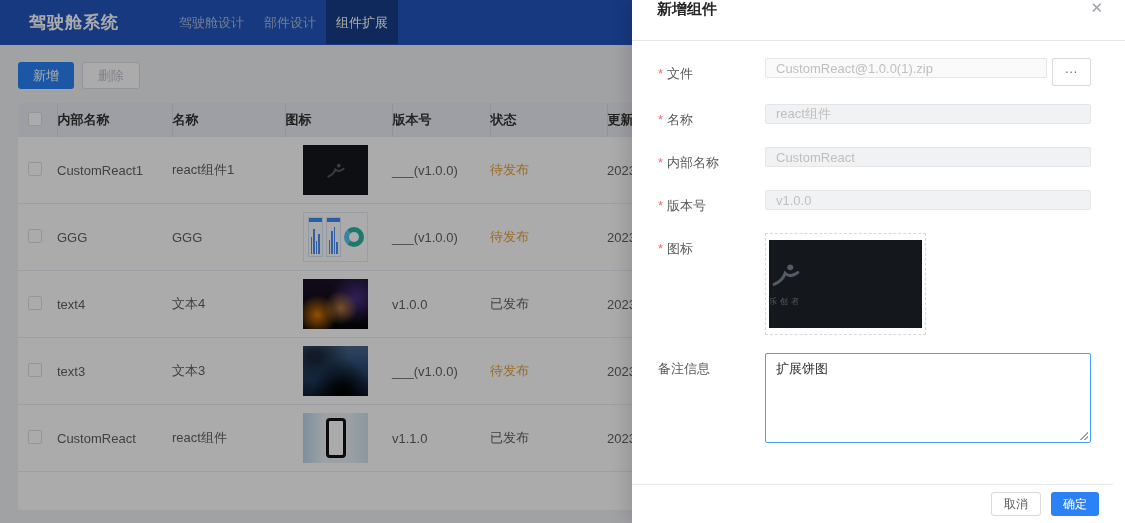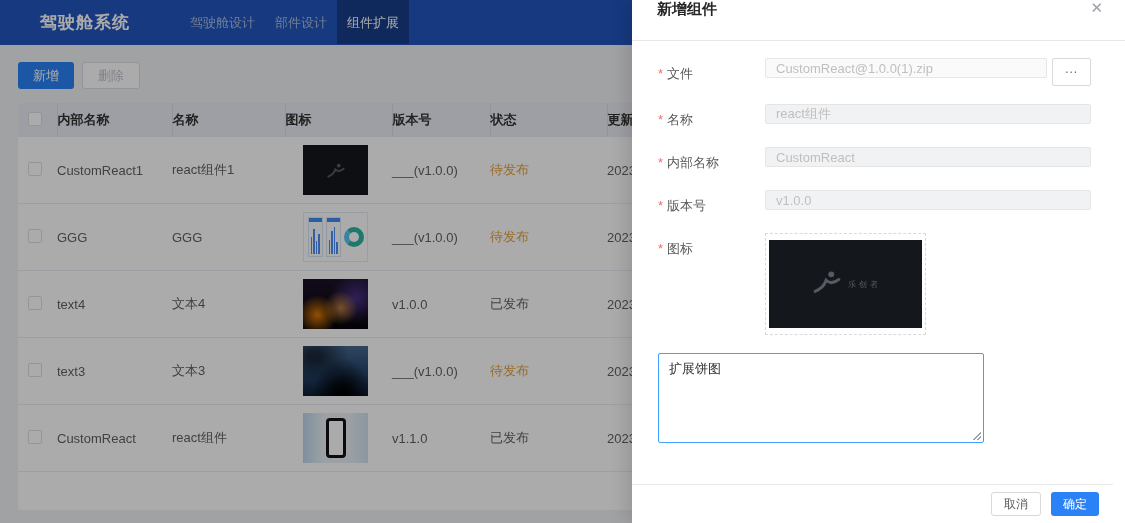--- a/index.html
+++ b/index.html
@@ -2,21 +2,21 @@
 <html><head>
 <meta charset="utf-8">
 <style>
   html,body{margin:0;padding:0;background:#fff;}
   *{box-sizing:border-box;}
   .page{position:relative;width:1125px;height:523px;overflow:hidden;
         font-family:"Liberation Sans","DejaVu Sans",sans-serif;background:#f0f2f5;}
 
   
   .navbar{position:absolute;top:0;left:0;right:0;height:45px;background:var(--navbar,#2255be);
-          display:flex;align-items:center;padding-left:40px;z-index:1;}
+          display:flex;align-items:center;padding-left:29px;z-index:1;}
   .brand{color:#fff;font-size:17px;font-weight:bold;letter-spacing:1px;margin-right:50px;}
   .nav-tabs{display:flex;height:45px;}
   .nav-item{padding:0 10px;height:44px;line-height:45px;font-size:13px;color:#a9bcdf;cursor:pointer;white-space:nowrap;}
   .nav-item.active{background:rgba(0,0,0,.27);color:#ffffff;}
 
   
   .content{position:absolute;top:45px;left:0;right:0;bottom:0;background:#f0f2f5;}
   .toolbar{margin:17px 0 0 18px;display:flex;gap:8px;}
   .btn{border:none;cursor:pointer;font-size:13px;border-radius:3px;height:27px;padding:0 15px;
        font-family:inherit;line-height:25px;}
@@ -67,22 +67,22 @@
   .drawer-body{padding:17px 34px 0 26px;}
   .form-row{display:flex;margin-bottom:18px;}
   .form-label{width:107px;font-size:13px;color:#595959;padding-top:7px;flex:none;}
   .req::before{content:"*";color:#f56c6c;margin-right:4px;}
   .inp{height:20px;border:1px solid #e4e5e7;border-radius:2px;background:#f1f2f4;color:#bfbfbf;
        font-size:13px;padding:0 10px;font-family:inherit;width:326px;}
   .inp-file{background:#fafafa;border-color:#e5e6e8;width:287px;}
   .browse-btn{width:39px;height:28px;margin-left:5px;background:#fff;border:1px solid #d9d9d9;border-radius:2px;
        color:#666;font-size:12px;letter-spacing:1px;cursor:pointer;line-height:1;padding-bottom:8px;}
   .icon-preview{width:161px;height:102px;border:1px dashed #d9d9d9;display:flex;align-items:center;justify-content:center;}
-  .icon-img{width:153px;height:88px;background:#14171c;display:flex;flex-direction:row;
-            align-items:center;justify-content:center;gap:4px;}
+  .icon-img{width:153px;height:88px;background:#14171c;display:flex;flex-direction:column;
+            align-items:flex-start;justify-content:center;gap:4px;}
   .logo-caption{color:#5a5f66;font-size:8px;letter-spacing:3px;}
   .ta-wrap{position:relative;width:326px;}
   textarea.remark{width:326px;height:90px;border:1px solid #409eff;border-radius:2px;resize:none;
        font-size:13px;color:#303133;padding:6px 10px;font-family:inherit;outline:none;display:block;}
   .grip{position:absolute;right:3px;bottom:3px;width:9px;height:9px;pointer-events:none;
        background:linear-gradient(135deg,transparent 0 55%,#9aa0a6 55% 63%,transparent 63% 76%,#9aa0a6 76% 84%,transparent 84%);}
   .drawer-footer{position:absolute;left:0;right:12px;bottom:0;height:39px;border-top:1px solid #e8e8e8;
        display:flex;align-items:center;justify-content:flex-end;gap:10px;padding-right:14px;padding-left:48px;}
   .btn-sm{height:24px;padding:0 12px;font-size:12px;border-radius:3px;border:none;cursor:pointer;font-family:inherit;}
   .btn-cancel{background:#fff;border:1px solid #d9d9d9;color:#595959;}
@@ -255,20 +255,21 @@
             <span id="drawer-logo"><svg width="34" height="26" viewBox="0 0 40 30">
                   <circle cx="25" cy="6" r="3.5" fill="#555b63"></circle>
                   <path d="M6 26 Q16 22 19 13 Q25 19 34 12" stroke="#555b63" stroke-width="3.5" fill="none" stroke-linecap="round"></path>
                 </svg></span>
             <span class="logo-caption">乐创者</span>
           </div>
         </div>
       </div>
 
       <div class="form-row">
+        <div class="form-label">备注信息</div>
         <div class="ta-wrap">
           <textarea class="remark" style="">扩展饼图</textarea>
           <span class="grip"></span>
         </div>
       </div>
 
     </div>
 
     <div class="drawer-footer">
       <button class="btn-sm btn-cancel">取消</button>

